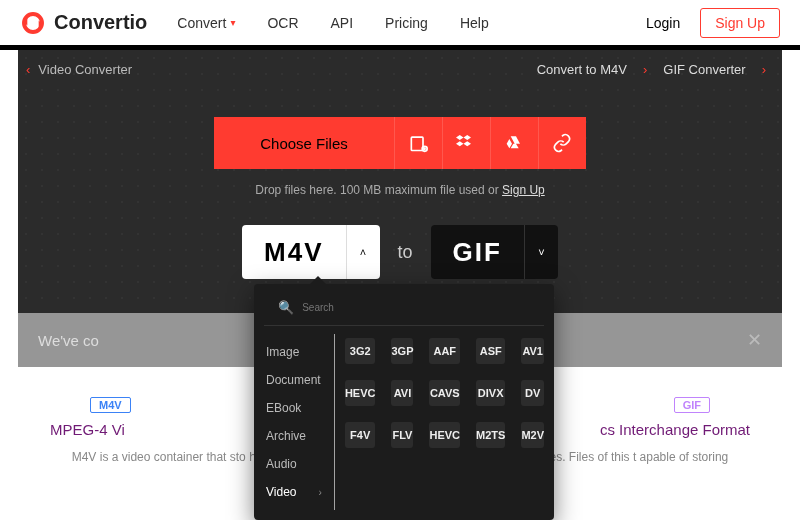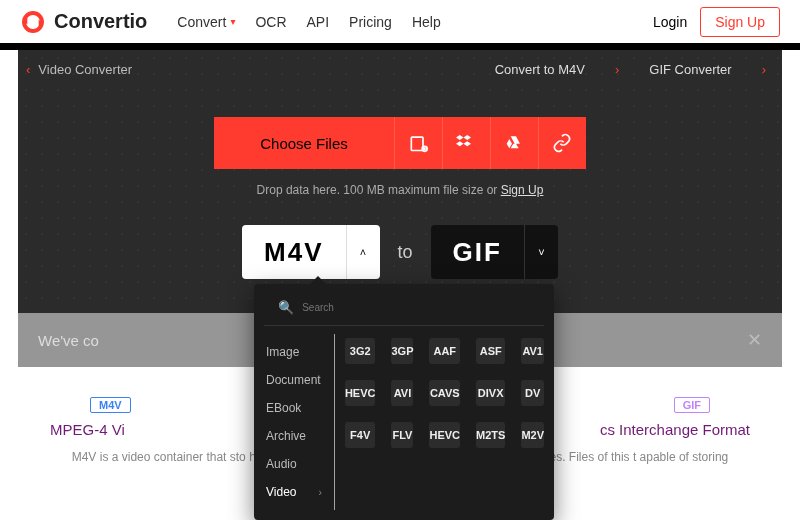--- a/index.html
+++ b/index.html
@@ -1,29 +1,29 @@
 <!DOCTYPE html>
 <html><head>
 <meta charset="utf-8">
 <style>
 *{margin:0;padding:0;box-sizing:border-box;font-family:Arial,Helvetica,sans-serif}
 body{width:800px;height:520px;overflow:hidden;background:#fff}
-.header{height:50px;display:flex;align-items:center;padding:0 20px;border-bottom:7px solid #000000;background:#fff}
+.header{height:50px;display:flex;align-items:center;padding:0 20px;border-bottom:5px solid #000000;background:#fff}
 .logo{display:flex;align-items:center;font-weight:700;font-size:20px;color:#222}
 .logo-icon{width:26px;height:26px;margin-right:8px;display:inline-block}
-.nav{display:flex;gap:20px;margin-left:30px;font-size:14px;color:#333}
+.nav{display:flex;gap:32px;margin-left:30px;font-size:14px;color:#333}
 .nav-item{cursor:pointer;display:flex;align-items:center;gap:4px}
 .chev-down{font-size:10px;color:#ff3b30}
-.header-right{margin-left:auto;display:flex;align-items:center;gap:13px;font-size:14px}
+.header-right{margin-left:auto;display:flex;align-items:center;gap:20px;font-size:14px}
 .signup-btn{border:1px solid #ff3b30;color:#ff3b30;padding:6px 14px;border-radius:3px;cursor:pointer}
 .hero{background:#2b2b2b;background-image:radial-gradient(rgba(255,255,255,0.04) 1px,transparent 1px);background-size:16px 16px;padding:0 0 0 0;margin:0 18px}
 .crumbs{display:flex;align-items:center;padding:12px 8px;color:#bbb;font-size:13px}
 .crumbs .lchev{color:#ff3b30;margin-right:8px}
 .crumbs .rchev{color:#ff3b30;margin:0 8px}
-.crumbs-right{margin-left:auto;display:flex;gap:22px}
+.crumbs-right{margin-left:auto;display:flex;gap:8px}
 .crumbs-right a{color:#ddd}
 .choose-row{display:flex;justify-content:center;margin-top:28px}
 .choose-wrap{display:flex;background:#ff3b30;height:52px;align-items:center}
 .choose-btn{color:#000000;font-size:15px;padding:0 46px;height:100%;display:flex;align-items:center;cursor:pointer}
 .src-icon{width:48px;height:52px;display:flex;align-items:center;justify-content:center;border-left:1px solid rgba(255,255,255,0.15);color:#fff;cursor:pointer;font-size:18px}
 .drop-text{text-align:center;color:#aaa;font-size:12px;margin-top:14px}
 .drop-text a{color:#ddd;text-decoration:underline}
 .convert-row{display:flex;justify-content:center;align-items:center;gap:18px;margin-top:28px;padding-bottom:34px;position:relative}
 .fmt-box{display:flex;align-items:center;border-radius:4px;height:54px}
 .fmt-from{background:#fff}
@@ -117,21 +117,21 @@
           </svg>
         </div>
       <div class="src-icon">
           <svg width="20" height="20" viewBox="0 0 24 24" fill="none" stroke="#fff" stroke-width="2">
             <path d="M10 13a5 5 0 0 0 7 0l3-3a5 5 0 0 0-7-7l-1 1M14 11a5 5 0 0 0-7 0l-3 3a5 5 0 0 0 7 7l1-1"></path>
           </svg>
         </div>
     </div>
   </div>
   <div class="drop-text">
-    <span>Drop data here. 100 MB maximum file size or </span><a>Sign Up</a>
+    <span>Drop files here. 100 MB maximum file used or </span><a>Sign Up</a>
   </div>
 
   <div class="convert-row">
     <div class="fmt-box fmt-from">
       <span class="fmt-label">M4V</span>
       <span class="fmt-caret">˄</span>
     </div>
     <span class="to-text">to</span>
     <div class="fmt-box fmt-to">
       <span class="fmt-label">GIF</span>

